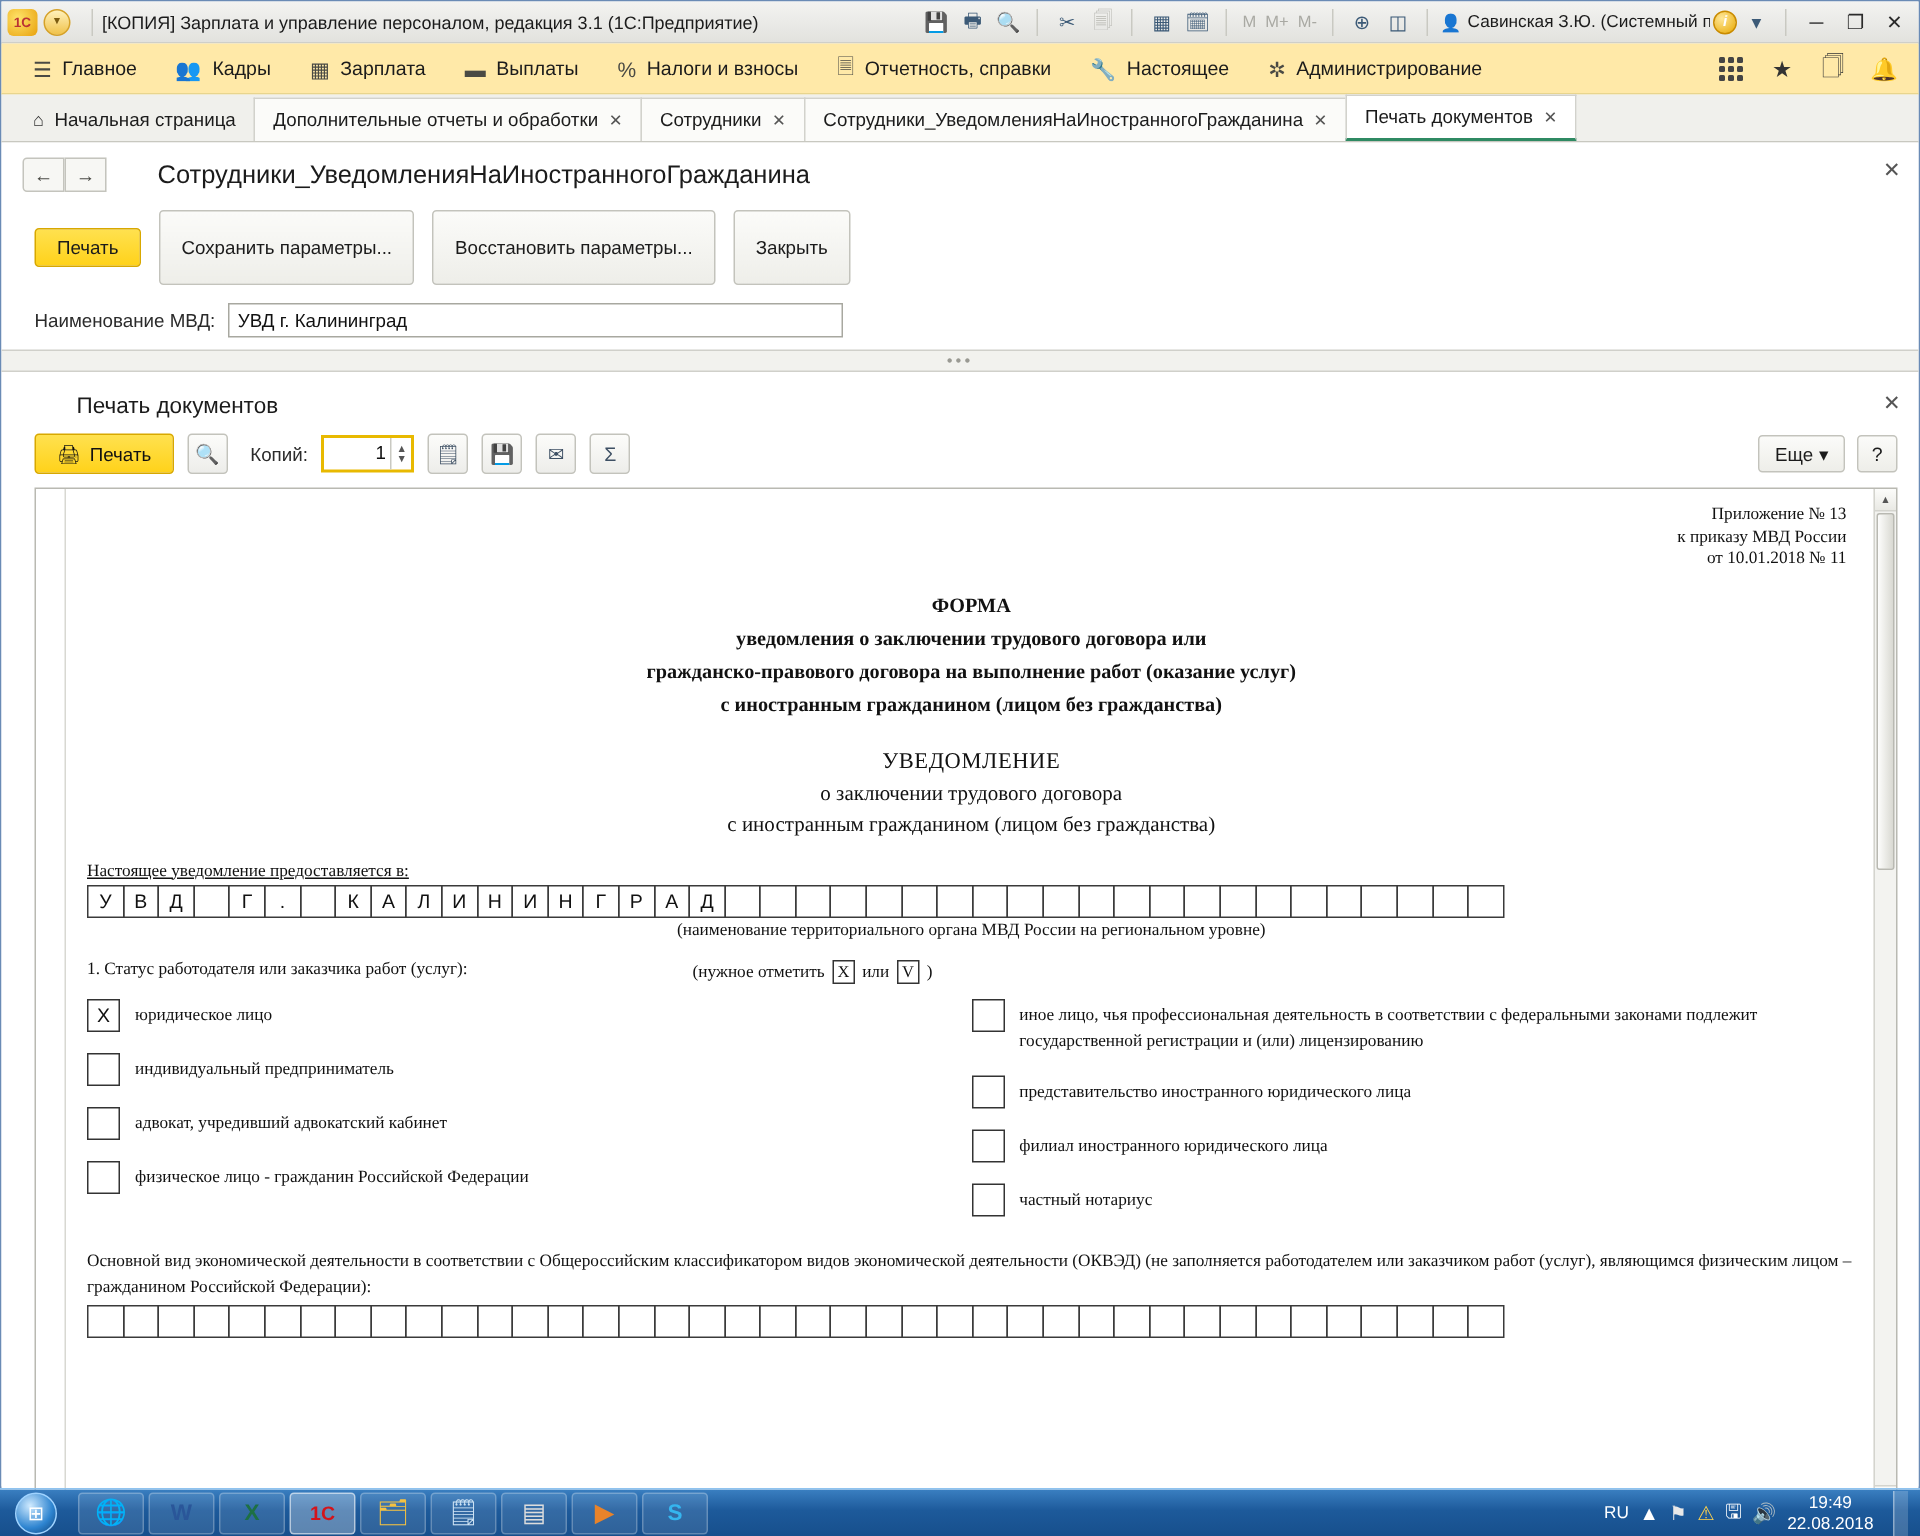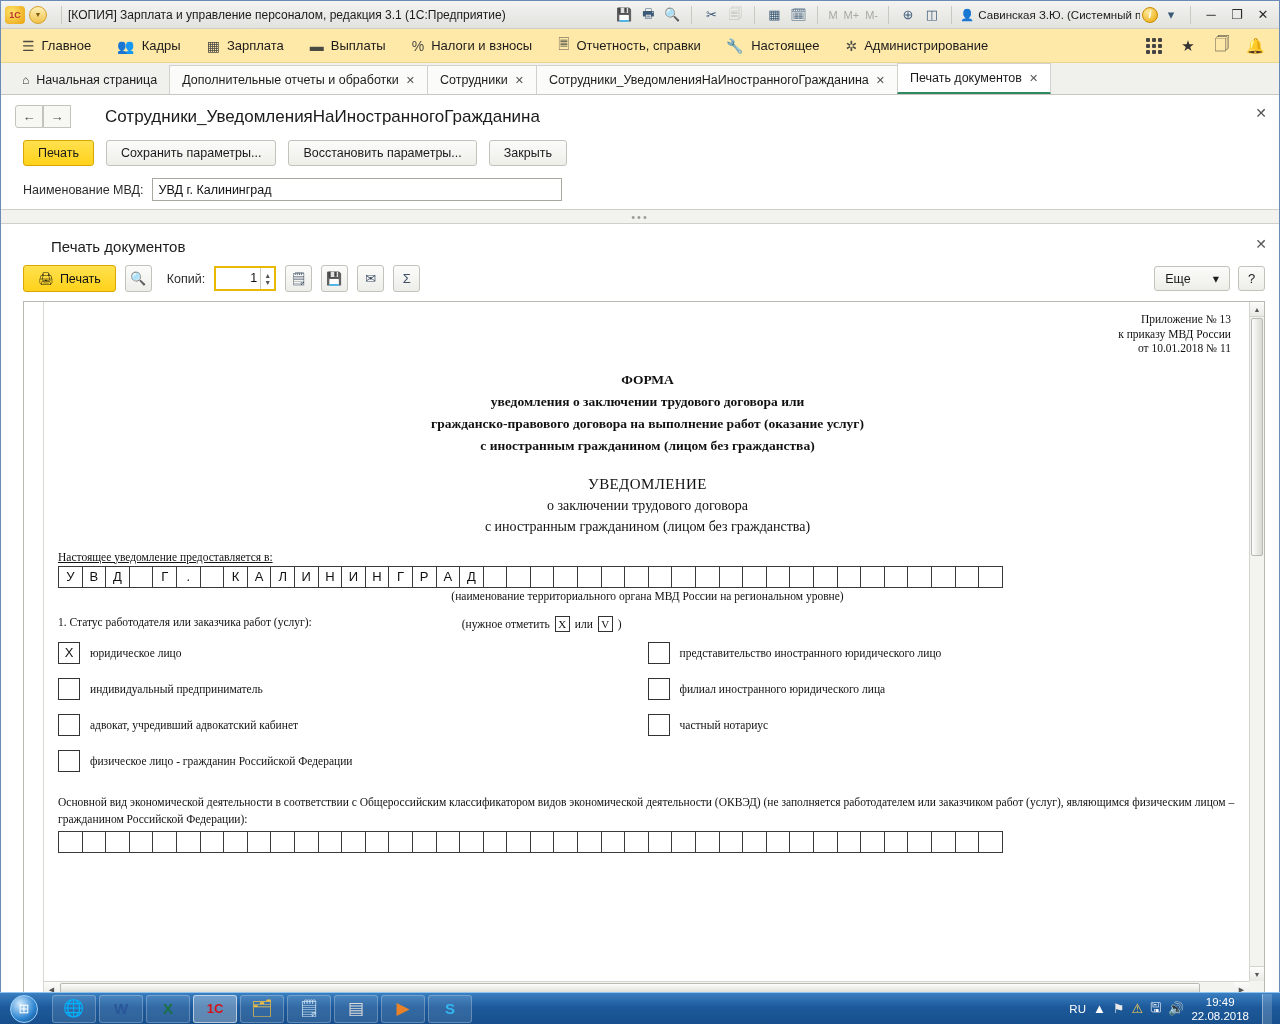--- a/index.html
+++ b/index.html
@@ -72,21 +72,21 @@
       display:flex;align-items:center;justify-content:center;font-size:13px;
       color:#4b4b46; }
   .navbtn:first-child { border-radius:3px 0 0 3px; }
   .navbtn:last-child { border-radius:0 3px 3px 0;border-left:none;color:#a9a9a2; }
   .ftitle { font-size:17px;margin-left:34px;color:#1b1b1b; }
   .close-x { position:absolute;right:12px;top:10px;font-size:14px;color:#555; }
   .btnrow { display:flex;align-items:center;gap:12px;padding:12px 14px 0 22px; }
   .btn-print-y { background:linear-gradient(#ffe14f,#ffd21a);border:1px solid #d8a800;
       border-radius:3px;padding:5px 14px;font-size:12.5px;color:#1b1b1b; }
   .btn-g { background:linear-gradient(#fbfbf9,#eeeee9);border:1px solid #c3c3bc;
-      border-radius:3px;padding:5px 14px;font-size:12.5px;color:#1b1b1b; }
+      border-radius:3px;padding:17px 14px;font-size:12.5px;color:#1b1b1b; }
   .fieldrow { display:flex;align-items:center;padding:12px 14px 0 22px;gap:8px; }
   .fieldrow label { font-size:12.5px;color:#2b2b2b; }
   .fieldrow .inp { flex:0 0 410px;height:23px;border:1px solid #a8a8a0;
       background:#fff;font-size:12.5px;padding:2px 6px;display:flex;
       align-items:center;color:#111; }
   .splitter { height:14px;background:#f2f2ee;border-bottom:1px solid #d0d0ca;
       display:flex;align-items:center;justify-content:center;color:#9a9a93;
       font-size:11px;letter-spacing:2px;}
   
   .pane { background:#fff;position:relative; }
@@ -102,21 +102,21 @@
   .copies-lbl { font-size:12.5px;color:#2b2b2b;margin-left:6px; }
   .spin { width:62px;height:25px;border:2px solid #e8b900;background:#fff;
       display:flex;align-items:stretch; }
   .spin .v { flex:1;text-align:right;font-size:12.5px;padding:3px 3px 0 0;color:#111; }
   .spin .ar { width:14px;border-left:1px solid #c9c9c2;display:flex;
       flex-direction:column;justify-content:center;align-items:center;
       font-size:7px;color:#555;line-height:7px; }
   .ptool-right { margin-left:auto;display:flex;align-items:center;gap:8px; }
   .btn-more { background:linear-gradient(#fbfbf9,#eeeee9);border:1px solid #c3c3bc;
       border-radius:3px;height:25px;padding:0 10px;display:flex;align-items:center;
-      gap:22px;font-size:12.5px;color:#1b1b1b; }
+      gap:4px;font-size:12.5px;color:#1b1b1b; }
   .btn-help { width:27px;height:25px;border:1px solid #c3c3bc;border-radius:3px;
       background:linear-gradient(#fbfbf9,#eeeee9);display:flex;align-items:center;
       justify-content:center;font-size:13px;color:#1b1b1b; }
   
   .doc-wrap { margin:0 14px 0 22px;border:1px solid #b9b9b2;background:#fff;
       position:relative;height:696px;overflow:hidden; }
   .doc-gutter { position:absolute;left:0;top:0;width:20px;height:100%;
       border-right:1px solid #d8d8d2;background:#fff; }
   .doc { position:absolute;left:20px;top:0;right:15px;bottom:15px;
       overflow:hidden;padding:8px 12px 0 14px;
@@ -446,21 +446,25 @@
                 <div class="cbtxt">адвокат, учредивший адвокатский кабинет</div>
               </div>
               <div class="cbitem">
                 <div class="cb"></div>
                 <div class="cbtxt">физическое лицо - гражданин Российской Федерации</div>
               </div>
             </div>
           <div class="cbcol">
               <div class="cbitem">
                 <div class="cb"></div>
-                <div class="cbtxt">представительство иностранного юридического лицо</div>
+                <div class="cbtxt">иное лицо, чья профессиональная деятельность в соответствии с федеральными законами подлежит государственной регистрации и (или) лицензированию</div>
+              </div>
+              <div class="cbitem">
+                <div class="cb"></div>
+                <div class="cbtxt">представительство иностранного юридического лица</div>
               </div>
               <div class="cbitem">
                 <div class="cb"></div>
                 <div class="cbtxt">филиал иностранного юридического лица</div>
               </div>
               <div class="cbitem">
                 <div class="cb"></div>
                 <div class="cbtxt">частный нотариус</div>
               </div>
             </div>

